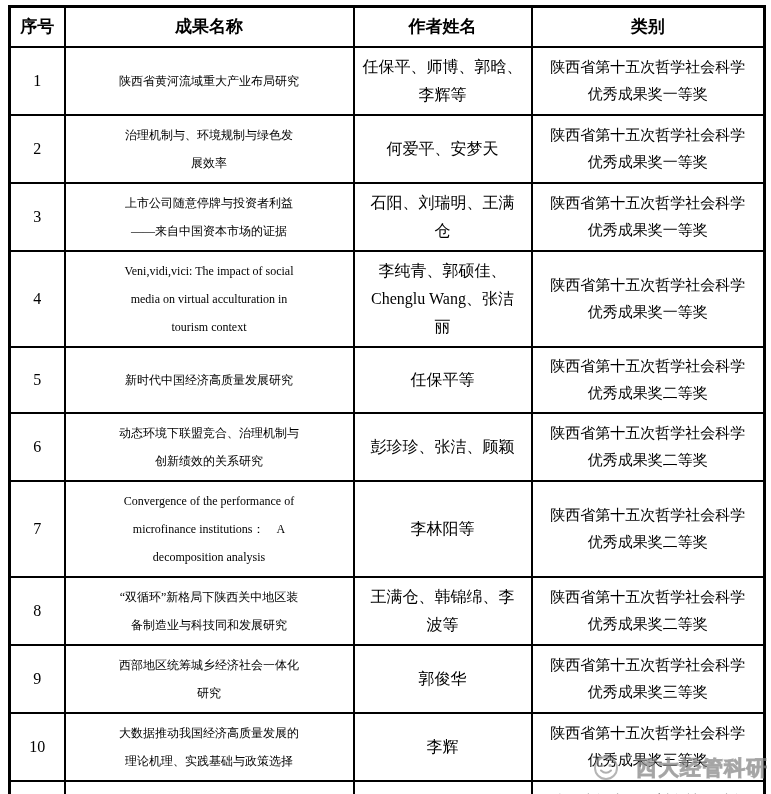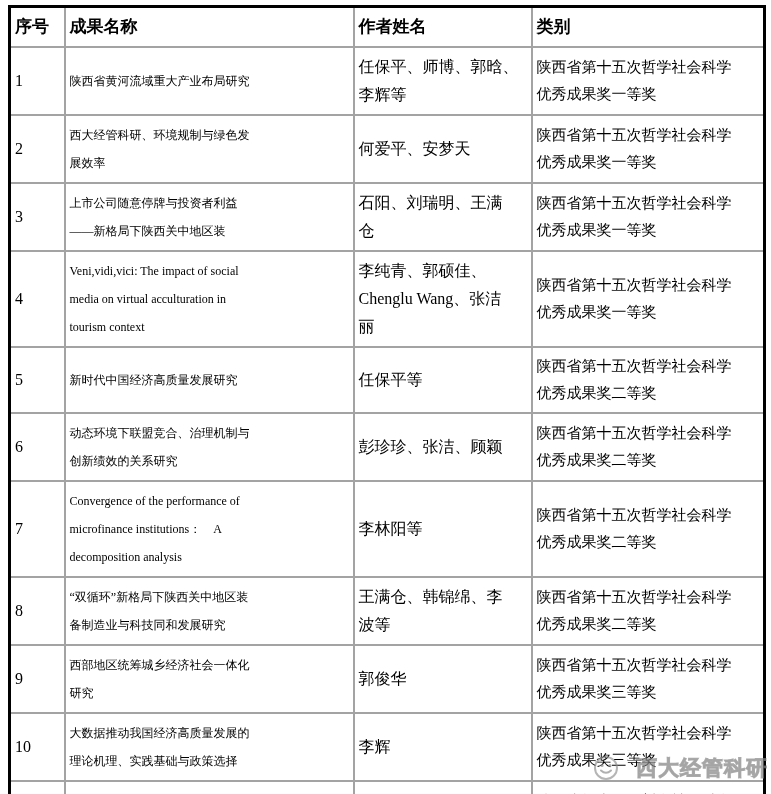--- a/index.html
+++ b/index.html
@@ -19,22 +19,22 @@
   }
   table.awards {
     border-collapse: collapse;
     table-layout: fixed;
     margin: 5px 0 0 8px;
     width: 755px;
     border: 3px solid #000000;
   }
   table.awards th,
   table.awards td {
-    border: 2px solid #a3a3a3;
-    text-align: left;
+    border: 2px solid #000000;
+    text-align: center;
     vertical-align: middle;
     padding: 5px 4px;
     white-space: pre-line;
     overflow: hidden;
   }
   col.c-no   { width: 55px;  }
   col.c-tit  { width: 289px; }
   col.c-auth { width: 178px; }
   col.c-cat  { width: 233px; }
 
@@ -102,30 +102,30 @@
       <tr class="h65">
         <td class="no-cell">1</td>
         <td class="title-cell">陕西省黄河流域重大产业布局研究</td>
         <td class="auth-cell">任保平、师博、郭晗、
 李辉等</td>
         <td class="cat-cell">陕西省第十五次哲学社会科学
 优秀成果奖一等奖</td>
       </tr>
       <tr class="h54">
         <td class="no-cell">2</td>
-        <td class="title-cell">西大经管科研、环境规制与绿色发
+        <td class="title-cell">治理机制与、环境规制与绿色发
 展效率</td>
         <td class="auth-cell">何爱平、安梦天</td>
         <td class="cat-cell">陕西省第十五次哲学社会科学
 优秀成果奖一等奖</td>
       </tr>
       <tr class="h56">
         <td class="no-cell">3</td>
         <td class="title-cell">上市公司随意停牌与投资者利益
-——新格局下陕西关中地区装</td>
+——来自中国资本市场的证据</td>
         <td class="auth-cell">石阳、刘瑞明、王满
 仓</td>
         <td class="cat-cell">陕西省第十五次哲学社会科学
 优秀成果奖一等奖</td>
       </tr>
       <tr class="h90">
         <td class="no-cell">4</td>
         <td class="title-cell">Veni,vidi,vici: The impact of social
 media on virtual acculturation in
 tourism context</td>

